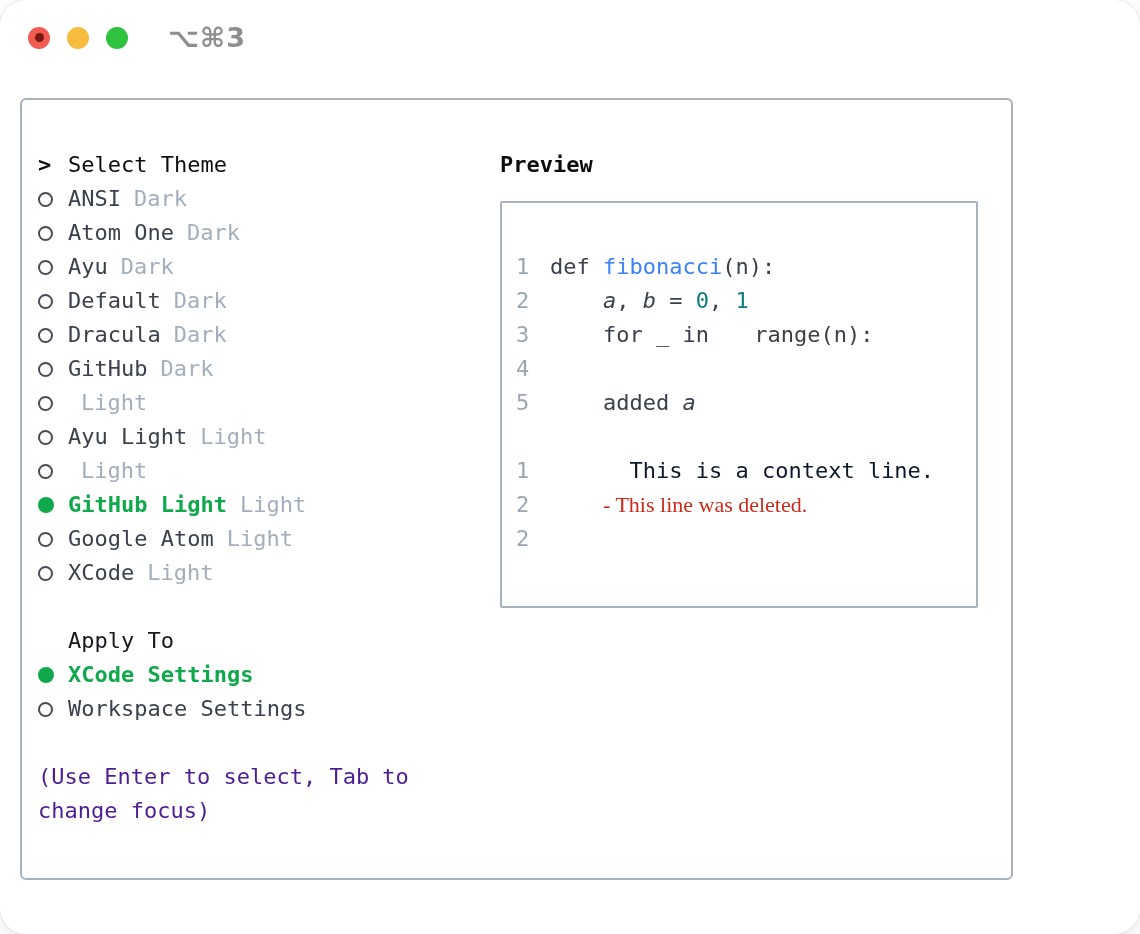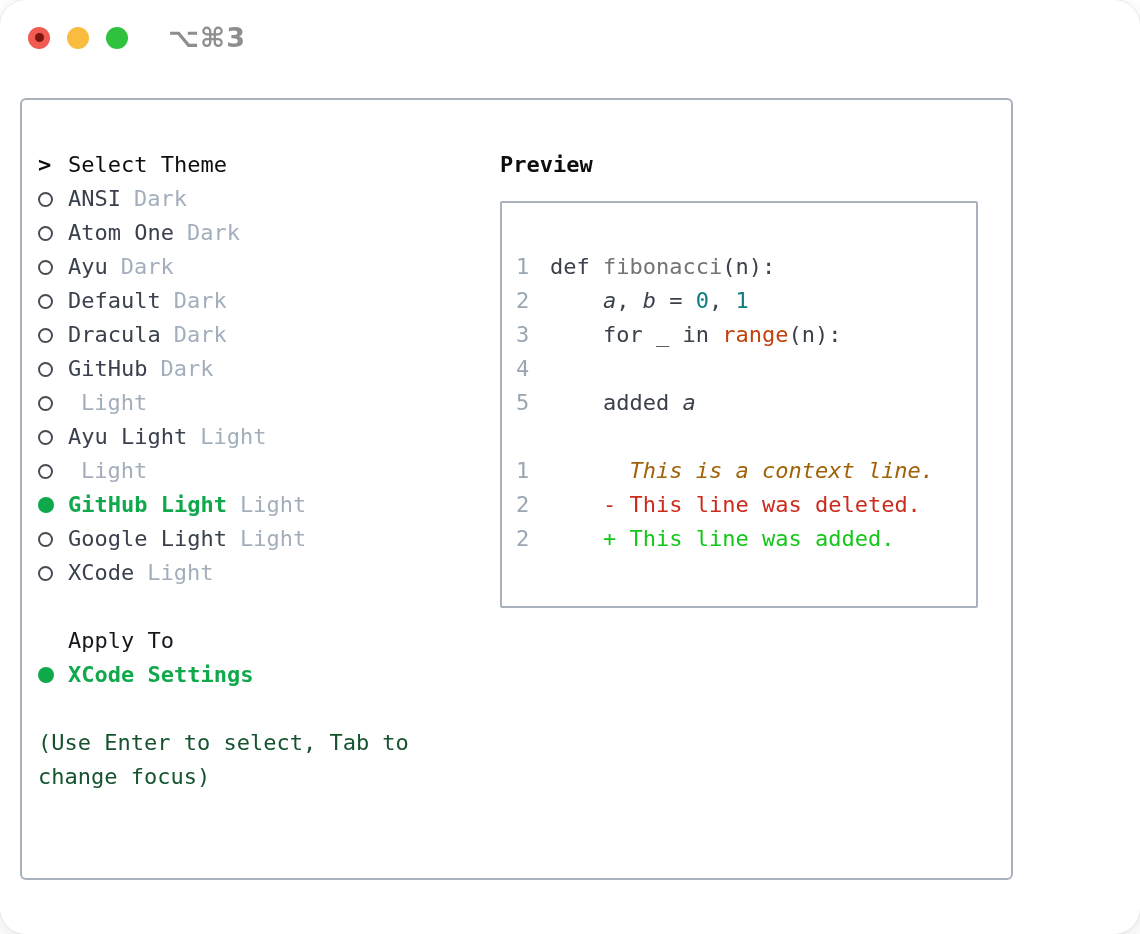--- a/index.html
+++ b/index.html
@@ -34,38 +34,38 @@
   .bcol{width:30px;flex:none;display:flex;align-items:center;}
   .prompt{font-weight:bold;color:#0d0d0d;font-size:22px;}
   .htext{font-weight:normal;color:#0d0d0d;}
   .htext2{color:#16181c;}
   .circle{width:11px;height:11px;border:2px solid #474c55;border-radius:50%;}
   .circle.filled{width:16px;height:16px;border:none;background:#0fa94c;}
   .tname{color:#3a404c;}
   .tname.sel{color:#0fa94c;font-weight:bold;}
   .tag{color:#a3aebc;margin-left:13px;}
   .spacer{height:34px;}
-  .hint{color:#14532d;max-width:432px;white-space:normal;word-wrap:break-word;}
+  .hint{color:#4c1d95;max-width:432px;white-space:normal;word-wrap:break-word;}
   
   .preview-title{font-weight:bold;color:#0d0d0d;height:34px;}
   .preview-box{
     margin-top:19px;width:478px;box-sizing:border-box;min-height:407px;
     border:2px solid #a9b1bc;border-radius:2px;
     padding:47px 10px 50px 14px;
   }
   .codeline{display:flex;height:34px;align-items:center;}
   .ln{width:34px;flex:none;color:#9aa6b2;white-space:pre;}
   .codetext{white-space:pre;}
   .tok-plain{color:#3a404c;}
-  .tok-func{color:#737373;}
-  .tok-blue{color:#c2410c;}
+  .tok-func{color:#3b82f6;}
+  .tok-blue{color:#404040;margin-left:32px;}
   .tok-num{color:#0e7c80;}
   .tok-var{color:#3a404c;font-style:italic;}
-  .tok-ctx{color:#a16207;font-style:italic;}
-  .tok-del{color:#cc2b1c;}
+  .tok-ctx{color:#0f172a;}
+  .tok-del{color:#cc2b1c;font-family:Liberation Serif, serif;}
   .tok-add{color:#12c717;}
 </style>
 </head>
 <body>
 
 <div class="window">
 
   <div class="titlebar">
     <div class="lights">
       <span class="light red">
@@ -151,21 +151,21 @@
             <span class="bcol">
               <span class="circle filled"></span>
             </span>
             <span class="tname sel">GitHub Light</span>
             <span class="tag">Light</span>
           </div>
           <div class="row">
             <span class="bcol">
               <span class="circle"></span>
             </span>
-            <span class="tname">Google Light</span>
+            <span class="tname">Google Atom</span>
             <span class="tag">Light</span>
           </div>
           <div class="row">
             <span class="bcol">
               <span class="circle"></span>
             </span>
             <span class="tname">XCode</span>
             <span class="tag">Light</span>
           </div>
         </div>
@@ -177,20 +177,26 @@
         <span class="htext2">Apply To</span>
       </div>
 
       <div>
           <div class="row">
             <span class="bcol">
               <span class="circle filled"></span>
             </span>
             <span class="tname sel">XCode Settings</span>
           </div>
+          <div class="row">
+            <span class="bcol">
+              <span class="circle"></span>
+            </span>
+            <span class="tname">Workspace Settings</span>
+          </div>
         </div>
 
       <div class="spacer"></div>
 
       <div class="hint">(Use Enter to select, Tab to change focus)</div>
     </div>
 
     <div class="right">
       <div class="preview-title">Preview</div>
       <div class="preview-box">
@@ -221,20 +227,19 @@
             <div class="codeline">
               <span class="ln">1</span>
               <span class="codetext"><span class="tok-ctx">      This is a context line.</span></span>
             </div>
             <div class="codeline">
               <span class="ln">2</span>
               <span class="codetext"><span class="tok-plain">    </span><span class="tok-del">- This line was deleted.</span></span>
             </div>
             <div class="codeline">
               <span class="ln">2</span>
-              <span class="codetext"><span class="tok-plain">    </span><span class="tok-add">+ This line was added.</span></span>
             </div>
           </div>
       </div>
     </div>
 
   </div>
 </div>
 
 </body></html>

